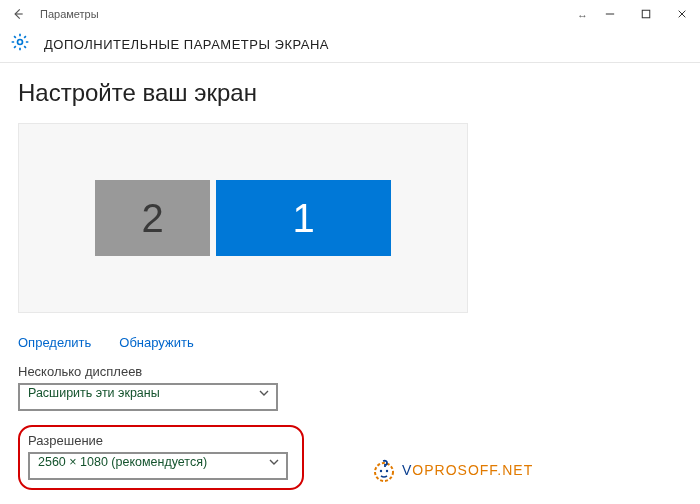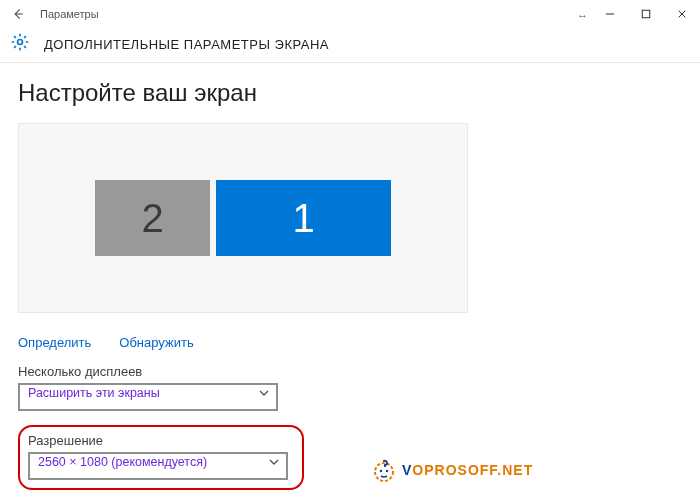--- a/index.html
+++ b/index.html
@@ -138,21 +138,21 @@
     margin-bottom: 4px;
   }
   .dropdown {
     width: 260px;
     height: 28px;
     border: 2px solid #8f8f8f;
     display: flex;
     align-items: center;
     padding: 0 6px 8px 8px;
     font-size: 12.5px;
-    color: #6d28d9;
+    color: #14532d;
     background: #fff;
     cursor: pointer;
     margin-bottom: 14px;
   }
   .dropdown .chev {
     margin-left: auto;
   }
 
   .resolution-block {
     border: 2px solid #d40000;
@@ -166,21 +166,21 @@
   .watermark {
     position: absolute;
     bottom: 22px;
     left: 372px;
     display: flex;
     align-items: center;
     gap: 6px;
   }
   .watermark svg { width: 24px; height: 24px; }
   .watermark-text {
-    font-weight: 700;
+    font-weight: 400;
     letter-spacing: 1px;
     font-size: 14px;
   }
   .watermark-text .v { color: #0a3e8f; }
   .watermark-text .o { color: #e17a00; }
 
   
   .chev svg { width: 12px; height: 12px; display:block; }
 </style>
 </head>

